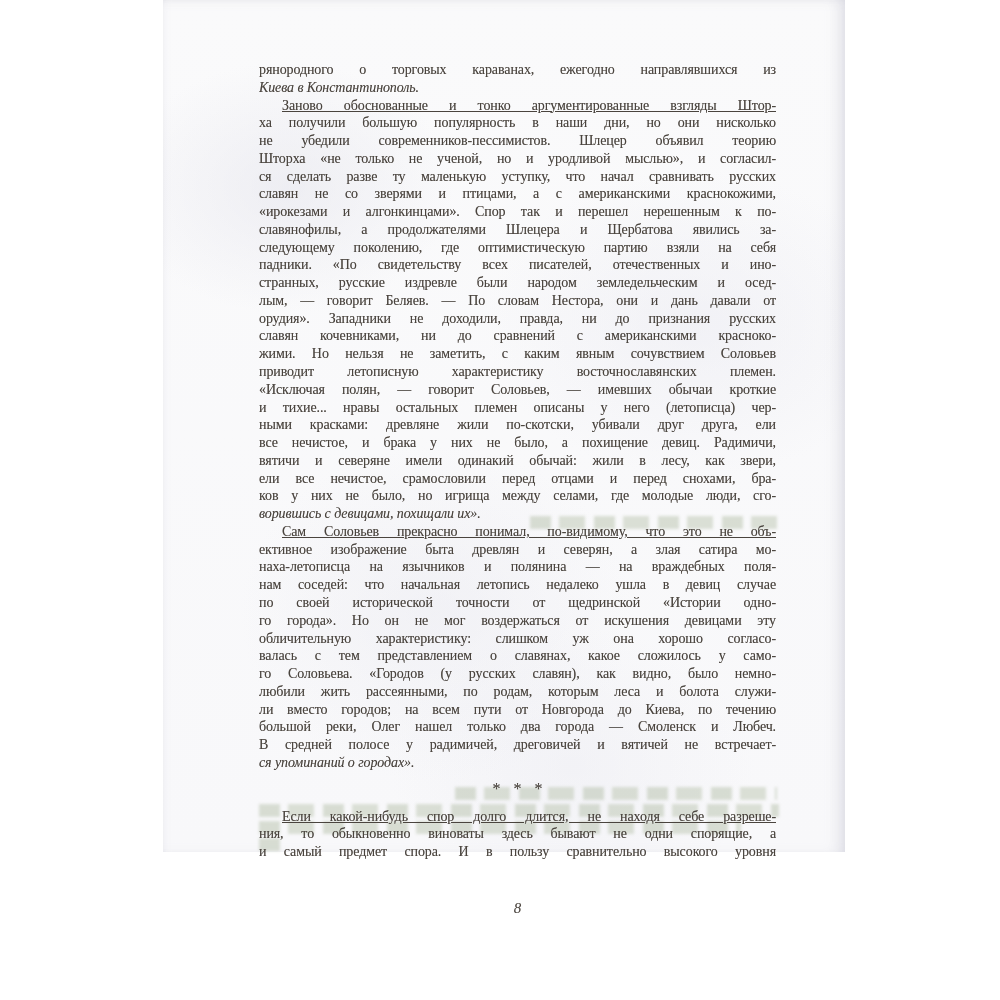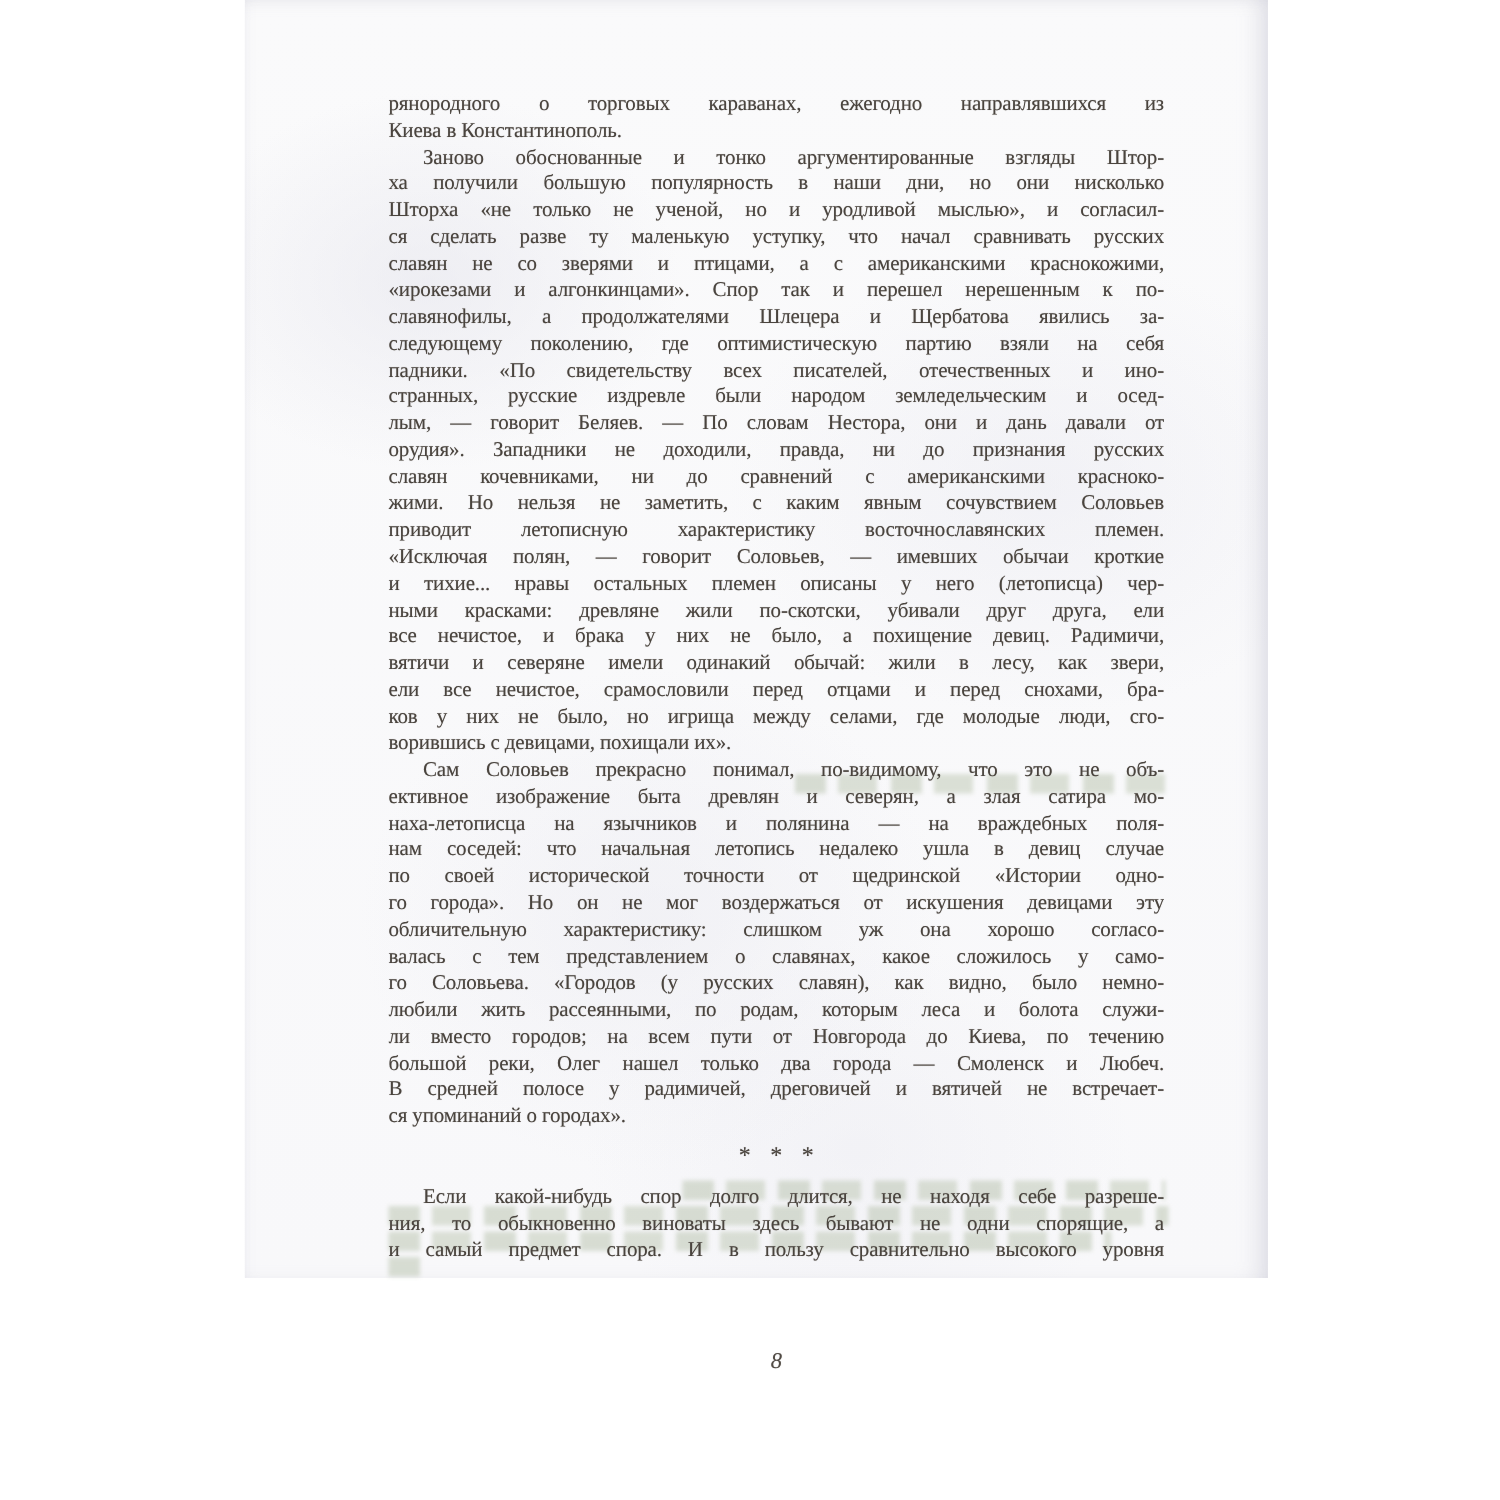--- a/index.html
+++ b/index.html
@@ -39,22 +39,22 @@
     line-height: 17.78px;
     font-size: 14px;
     letter-spacing: -0.1px;
     color: #4a443e;
     text-shadow: 0 0 0.6px rgba(74,68,62,.45);
     text-align: justify;
     text-align-last: justify;
     overflow: hidden;
     white-space: nowrap;
   }
-  .line.indent { text-indent: 23px; }
-  .line.end { text-align: right; text-align-last: left; }
+  .line.indent { text-indent: 23px; text-decoration: underline; }
+  .line.end { text-align: right; text-align-last: left; font-style: italic; }
   .sep {
     height: 36px;
     line-height: 34px;
     font-size: 16px;
     color: #4a443e;
     text-shadow: 0 0 0.6px rgba(74,68,62,.45);
     text-align: center;
     text-align-last: center;
     word-spacing: 9px;
   }
@@ -95,20 +95,21 @@
   <div class="ghost ghost-e"></div>
   <div class="ghost ghost-a"></div>
   <div class="ghost ghost-b"></div>
   <div class="ghost ghost-c"></div>
   <div class="ghost ghost-d"></div>
   <div id="text-block" class="text-block">
       <div class="line">рянородного о торговых караванах, ежегодно направлявшихся из</div>
       <div class="line end">Киева в Константинополь.</div>
       <div class="line indent">Заново обоснованные и тонко аргументированные взгляды Штор-</div>
       <div class="line">ха получили большую популярность в наши дни, но они нисколько</div>
+      <div class="line">не убедили современников-пессимистов. Шлецер объявил теорию</div>
       <div class="line">Шторха «не только не ученой, но и уродливой мыслью», и согласил-</div>
       <div class="line">ся сделать разве ту маленькую уступку, что начал сравнивать русских</div>
       <div class="line">славян не со зверями и птицами, а с американскими краснокожими,</div>
       <div class="line">«ирокезами и алгонкинцами». Спор так и перешел нерешенным к по-</div>
       <div class="line">славянофилы, а продолжателями Шлецера и Щербатова явились за-</div>
       <div class="line">следующему поколению, где оптимистическую партию взяли на себя</div>
       <div class="line">падники. «По свидетельству всех писателей, отечественных и ино-</div>
       <div class="line">странных, русские издревле были народом земледельческим и осед-</div>
       <div class="line">лым, — говорит Беляев. — По словам Нестора, они и дань давали от</div>
       <div class="line">орудия». Западники не доходили, правда, ни до признания русских</div>

